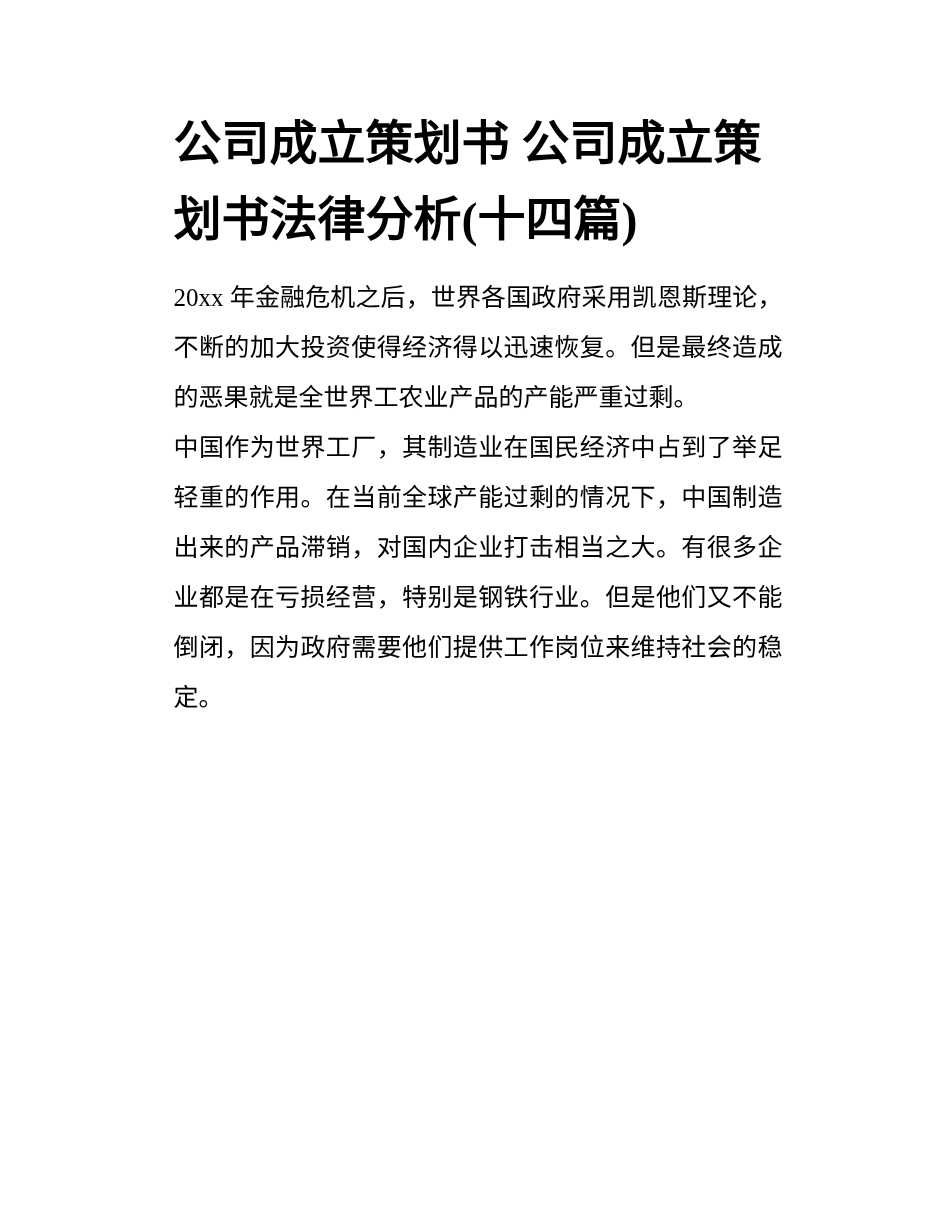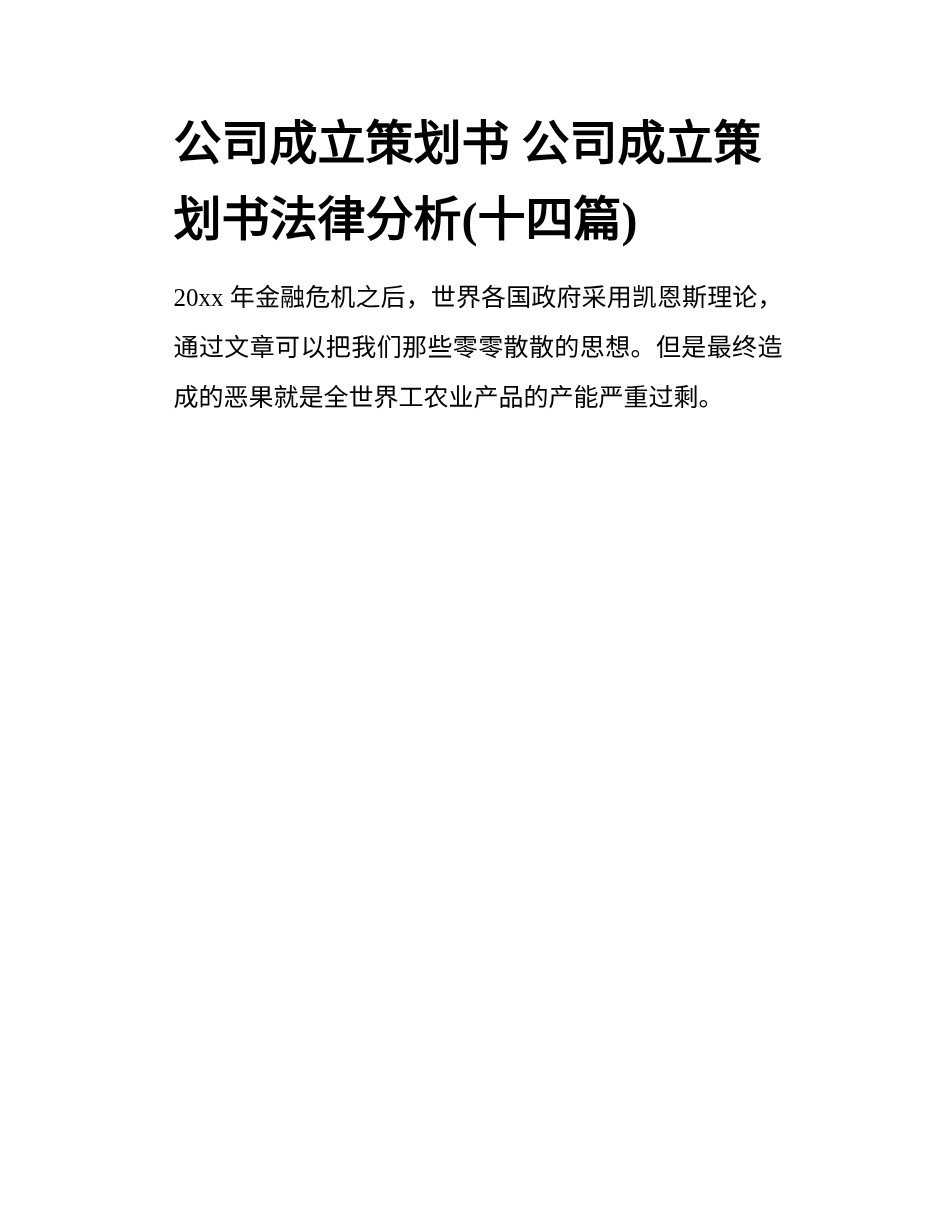--- a/index.html
+++ b/index.html
@@ -44,16 +44,17 @@
     letter-spacing: 0;
   }
 </style>
 </head>
 <body>
 
 <div class="page">
   <div class="content">
     <h1 class="doc-title">公司成立策划书 公司成立策划书法律分析(十四篇)</h1>
     <div class="doc-body">
-      <p>20xx 年金融危机之后，世界各国政府采用凯恩斯理论，通过文章可以把我们那些零零散散的思想。但是最终造成的恶果就是全世界工农业产品的产能严重过剩。</p>
+      <p>20xx 年金融危机之后，世界各国政府采用凯恩斯理论，不断的加大投资使得经济得以迅速恢复。但是最终造成的恶果就是全世界工农业产品的产能严重过剩。</p>
+      <p>中国作为世界工厂，其制造业在国民经济中占到了举足轻重的作用。在当前全球产能过剩的情况下，中国制造出来的产品滞销，对国内企业打击相当之大。有很多企业都是在亏损经营，特别是钢铁行业。但是他们又不能倒闭，因为政府需要他们提供工作岗位来维持社会的稳定。</p>
     </div>
   </div>
 </div>
 
 </body></html>

